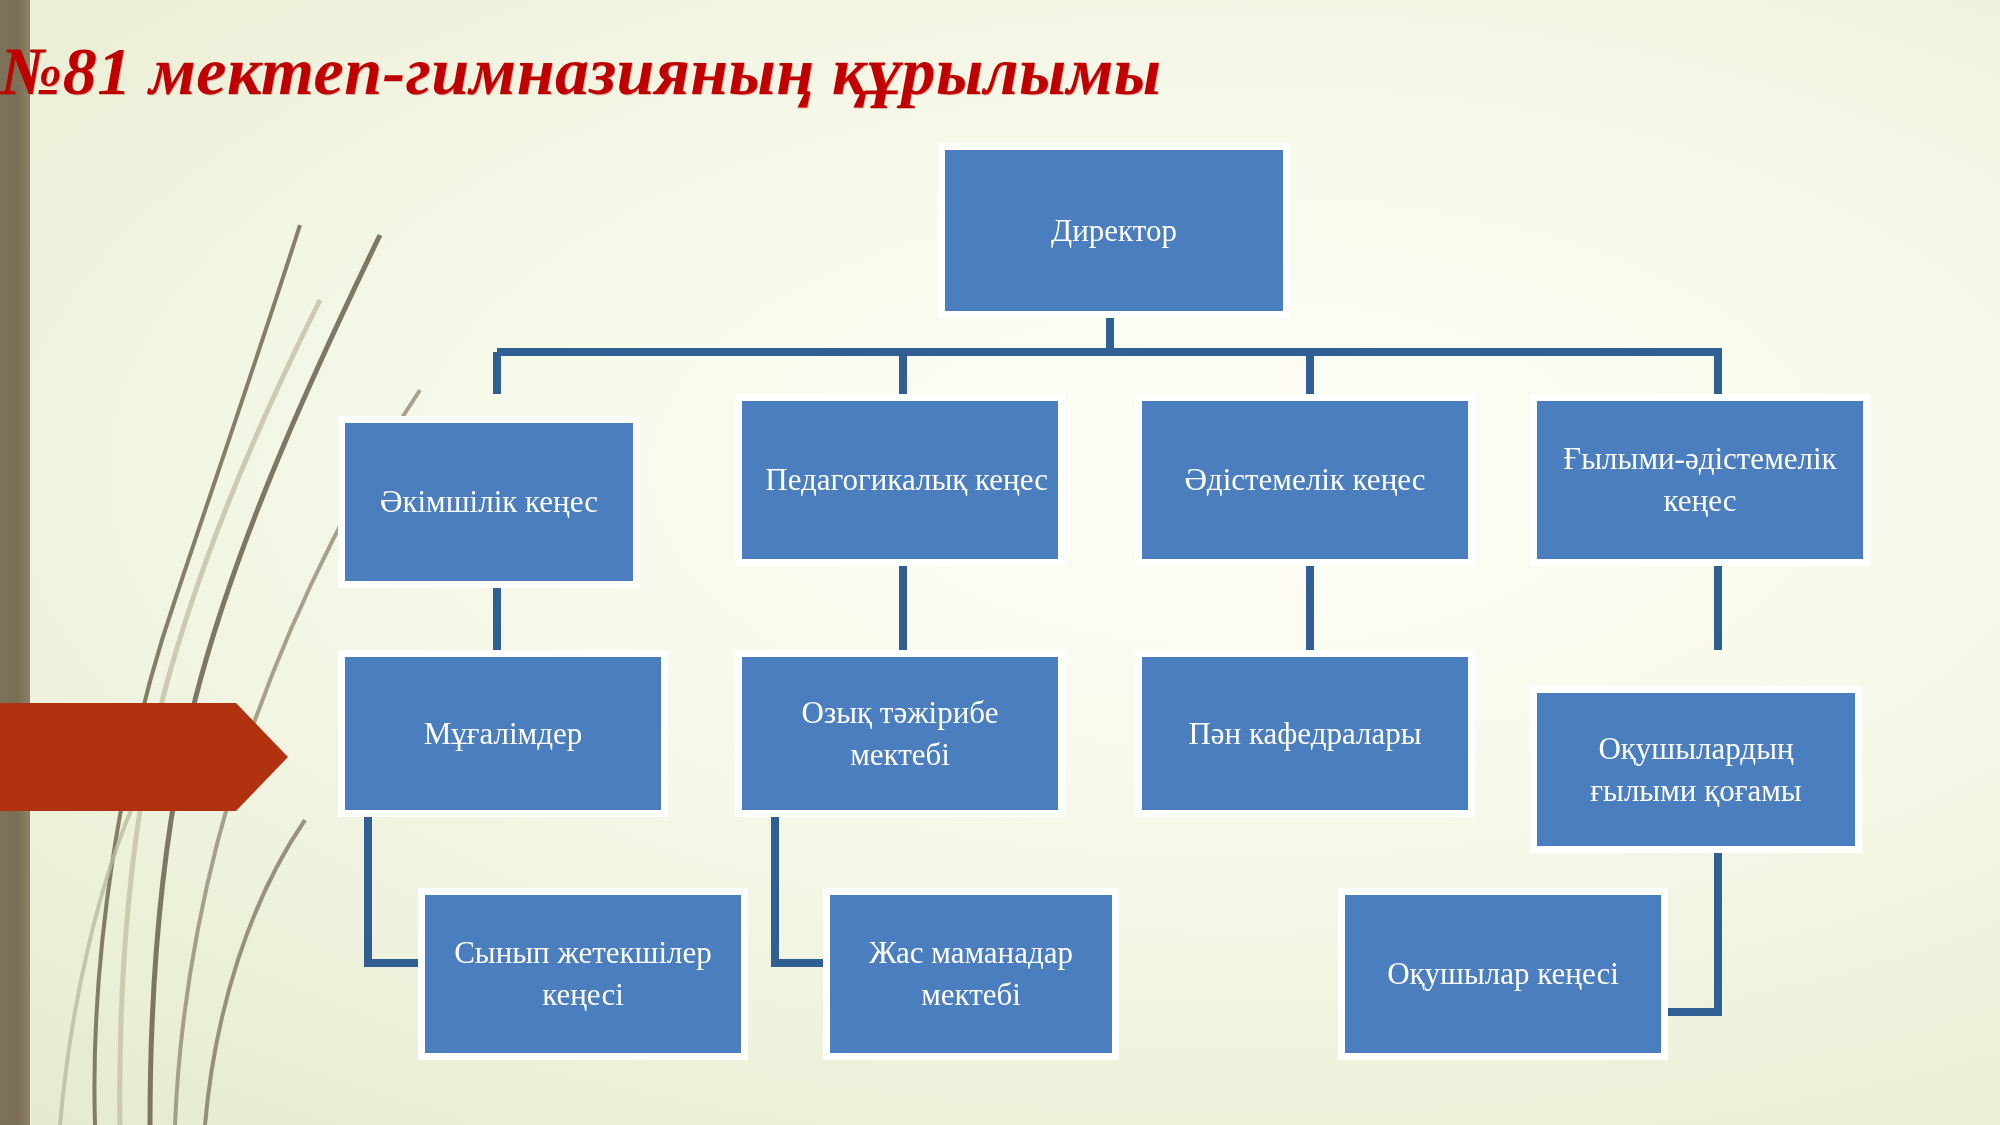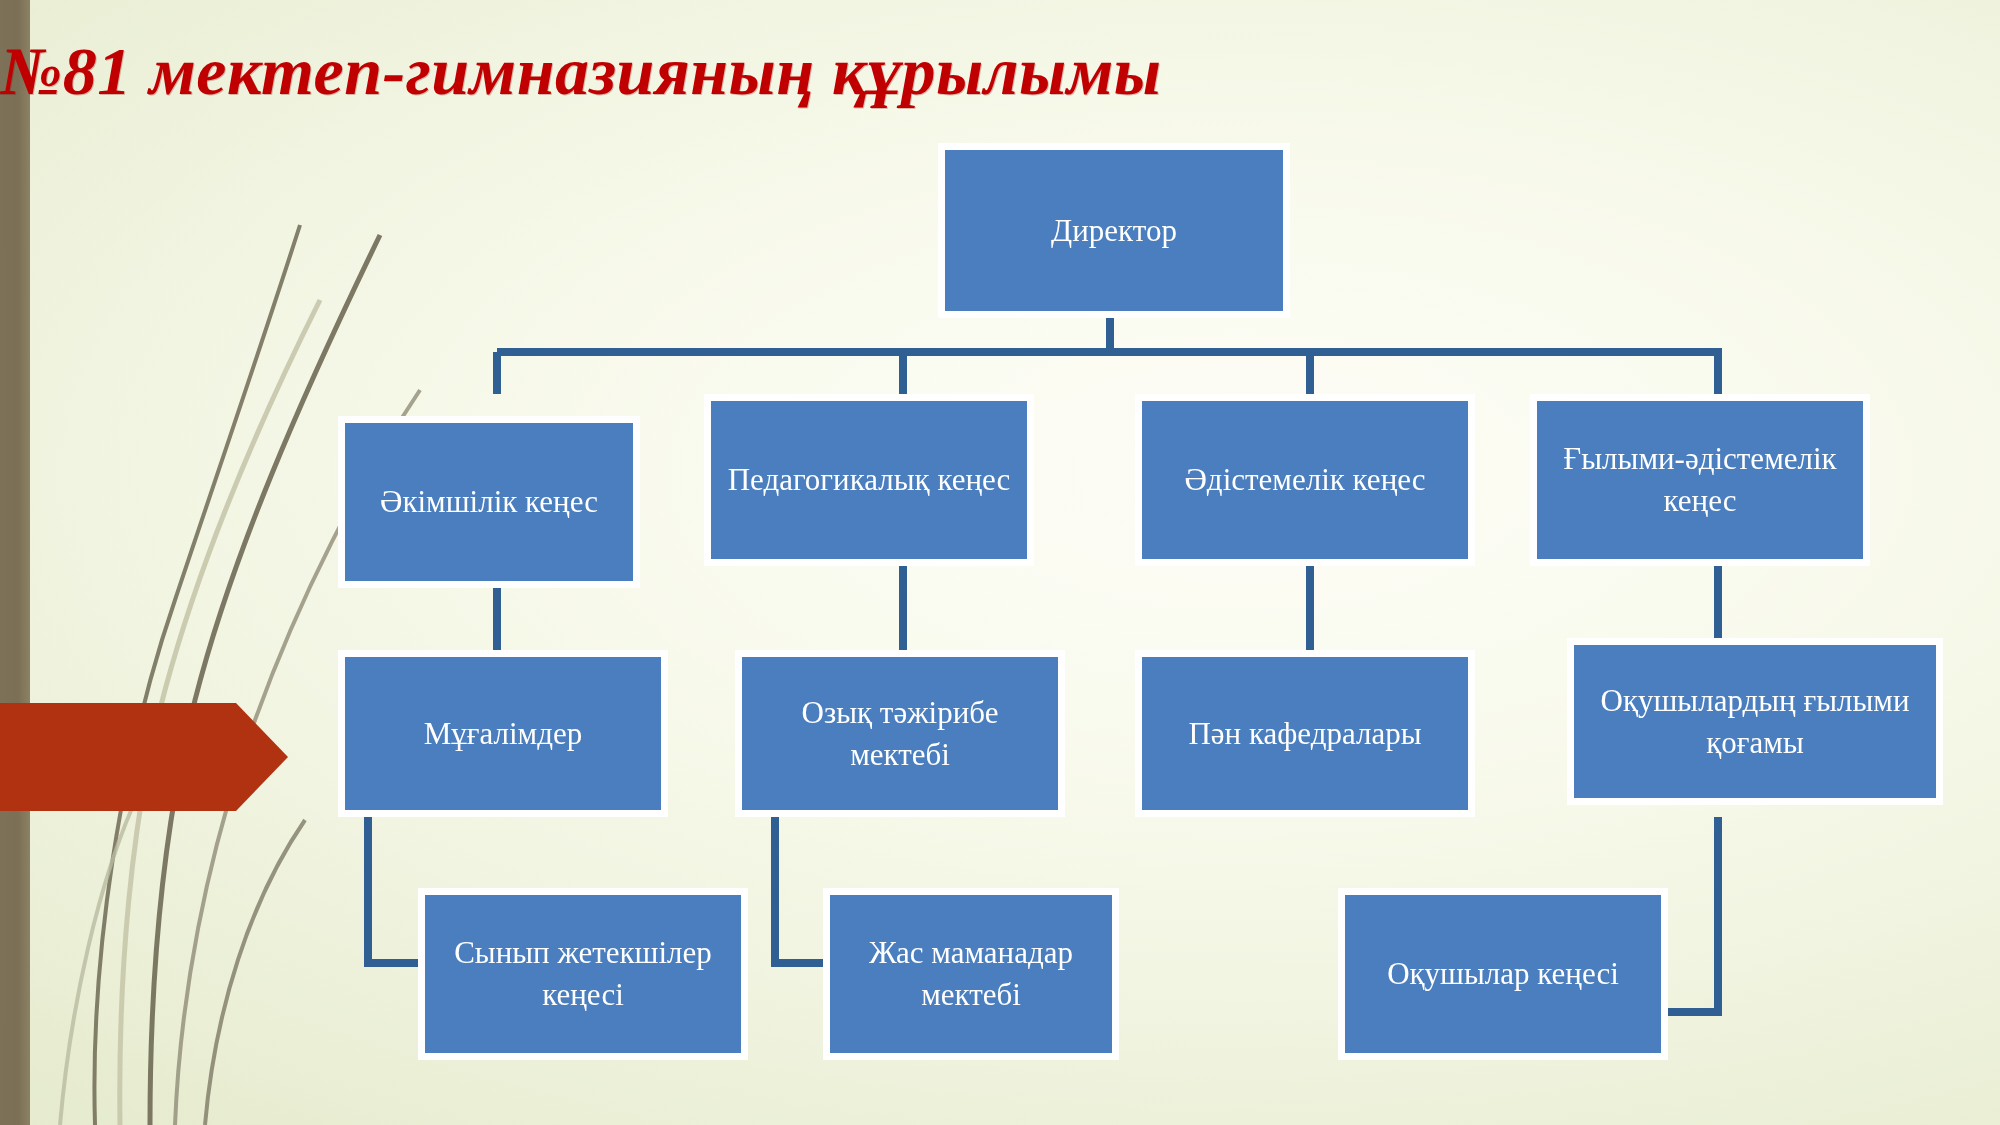--- a/index.html
+++ b/index.html
@@ -132,21 +132,21 @@
   </svg>
 
   <div class="node root" style="left:938px; top:143px; width:352px; height:175px;">
     <span class="node-label">Директор</span>
   </div>
 
   <div class="node" style="left:338px; top:416px; width:302px; height:172px;">
     <span class="node-label">Әкімшілік кеңес</span>
   </div>
 
-  <div class="node" style="left:704px; top:394px; width:330px; height:172px;">
+  <div class="node" style="left:735px; top:394px; width:330px; height:172px;text-align:right;">
     <span class="node-label">Педагогикалық кеңес</span>
   </div>
 
   <div class="node" style="left:1135px; top:394px; width:340px; height:172px;">
     <span class="node-label">Әдістемелік кеңес</span>
   </div>
 
   <div class="node" style="left:1530px; top:394px; width:340px; height:172px;">
     <span class="node-label">Ғылыми-әдістемелік кеңес</span>
   </div>
@@ -156,21 +156,21 @@
   </div>
 
   <div class="node" style="left:735px; top:650px; width:330px; height:167px;">
     <span class="node-label">Озық тәжірибе мектебі</span>
   </div>
 
   <div class="node" style="left:1135px; top:650px; width:340px; height:167px;">
     <span class="node-label">Пән кафедралары</span>
   </div>
 
-  <div class="node" style="left:1530px; top:638px; width:376px; height:167px;margin-left:37px;">
+  <div class="node" style="left:1530px; top:686px; width:332px; height:167px;">
     <span class="node-label">Оқушылардың ғылыми қоғамы</span>
   </div>
 
   <div class="node" style="left:418px; top:888px; width:330px; height:172px;">
     <span class="node-label">Сынып жетекшілер кеңесі</span>
   </div>
 
   <div class="node" style="left:823px; top:888px; width:296px; height:172px;">
     <span class="node-label">Жас маманадар мектебі</span>
   </div>

